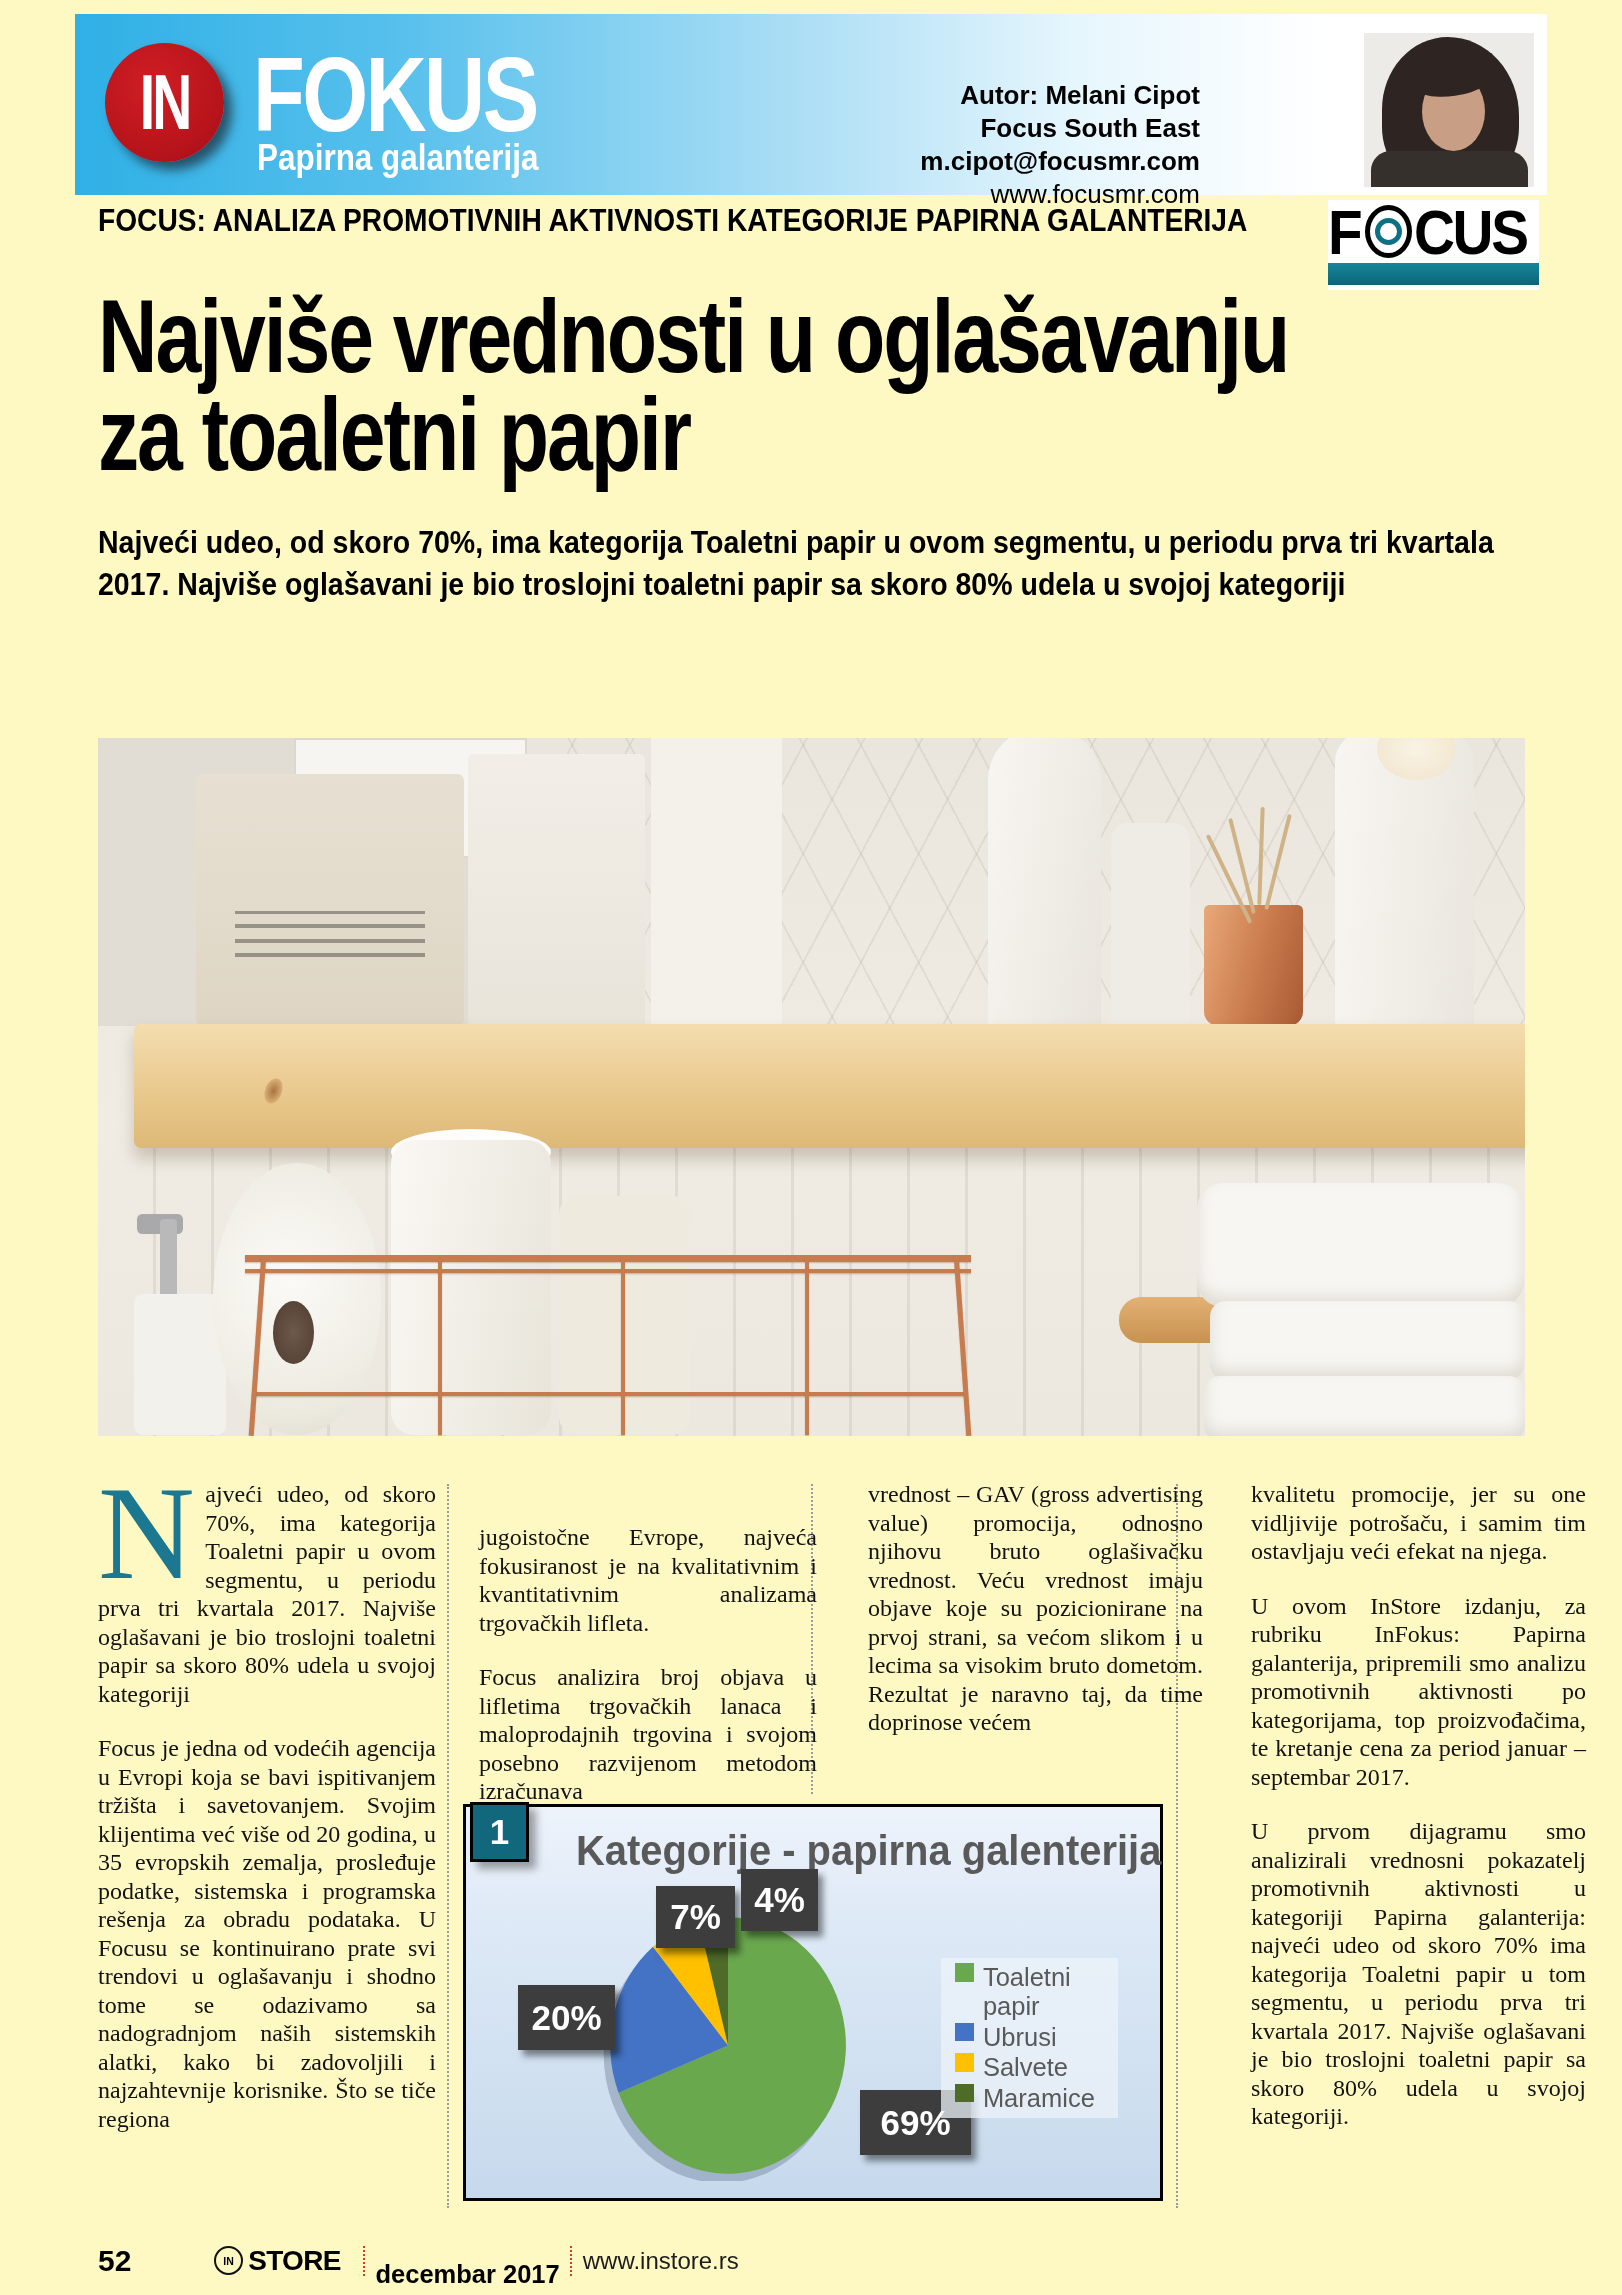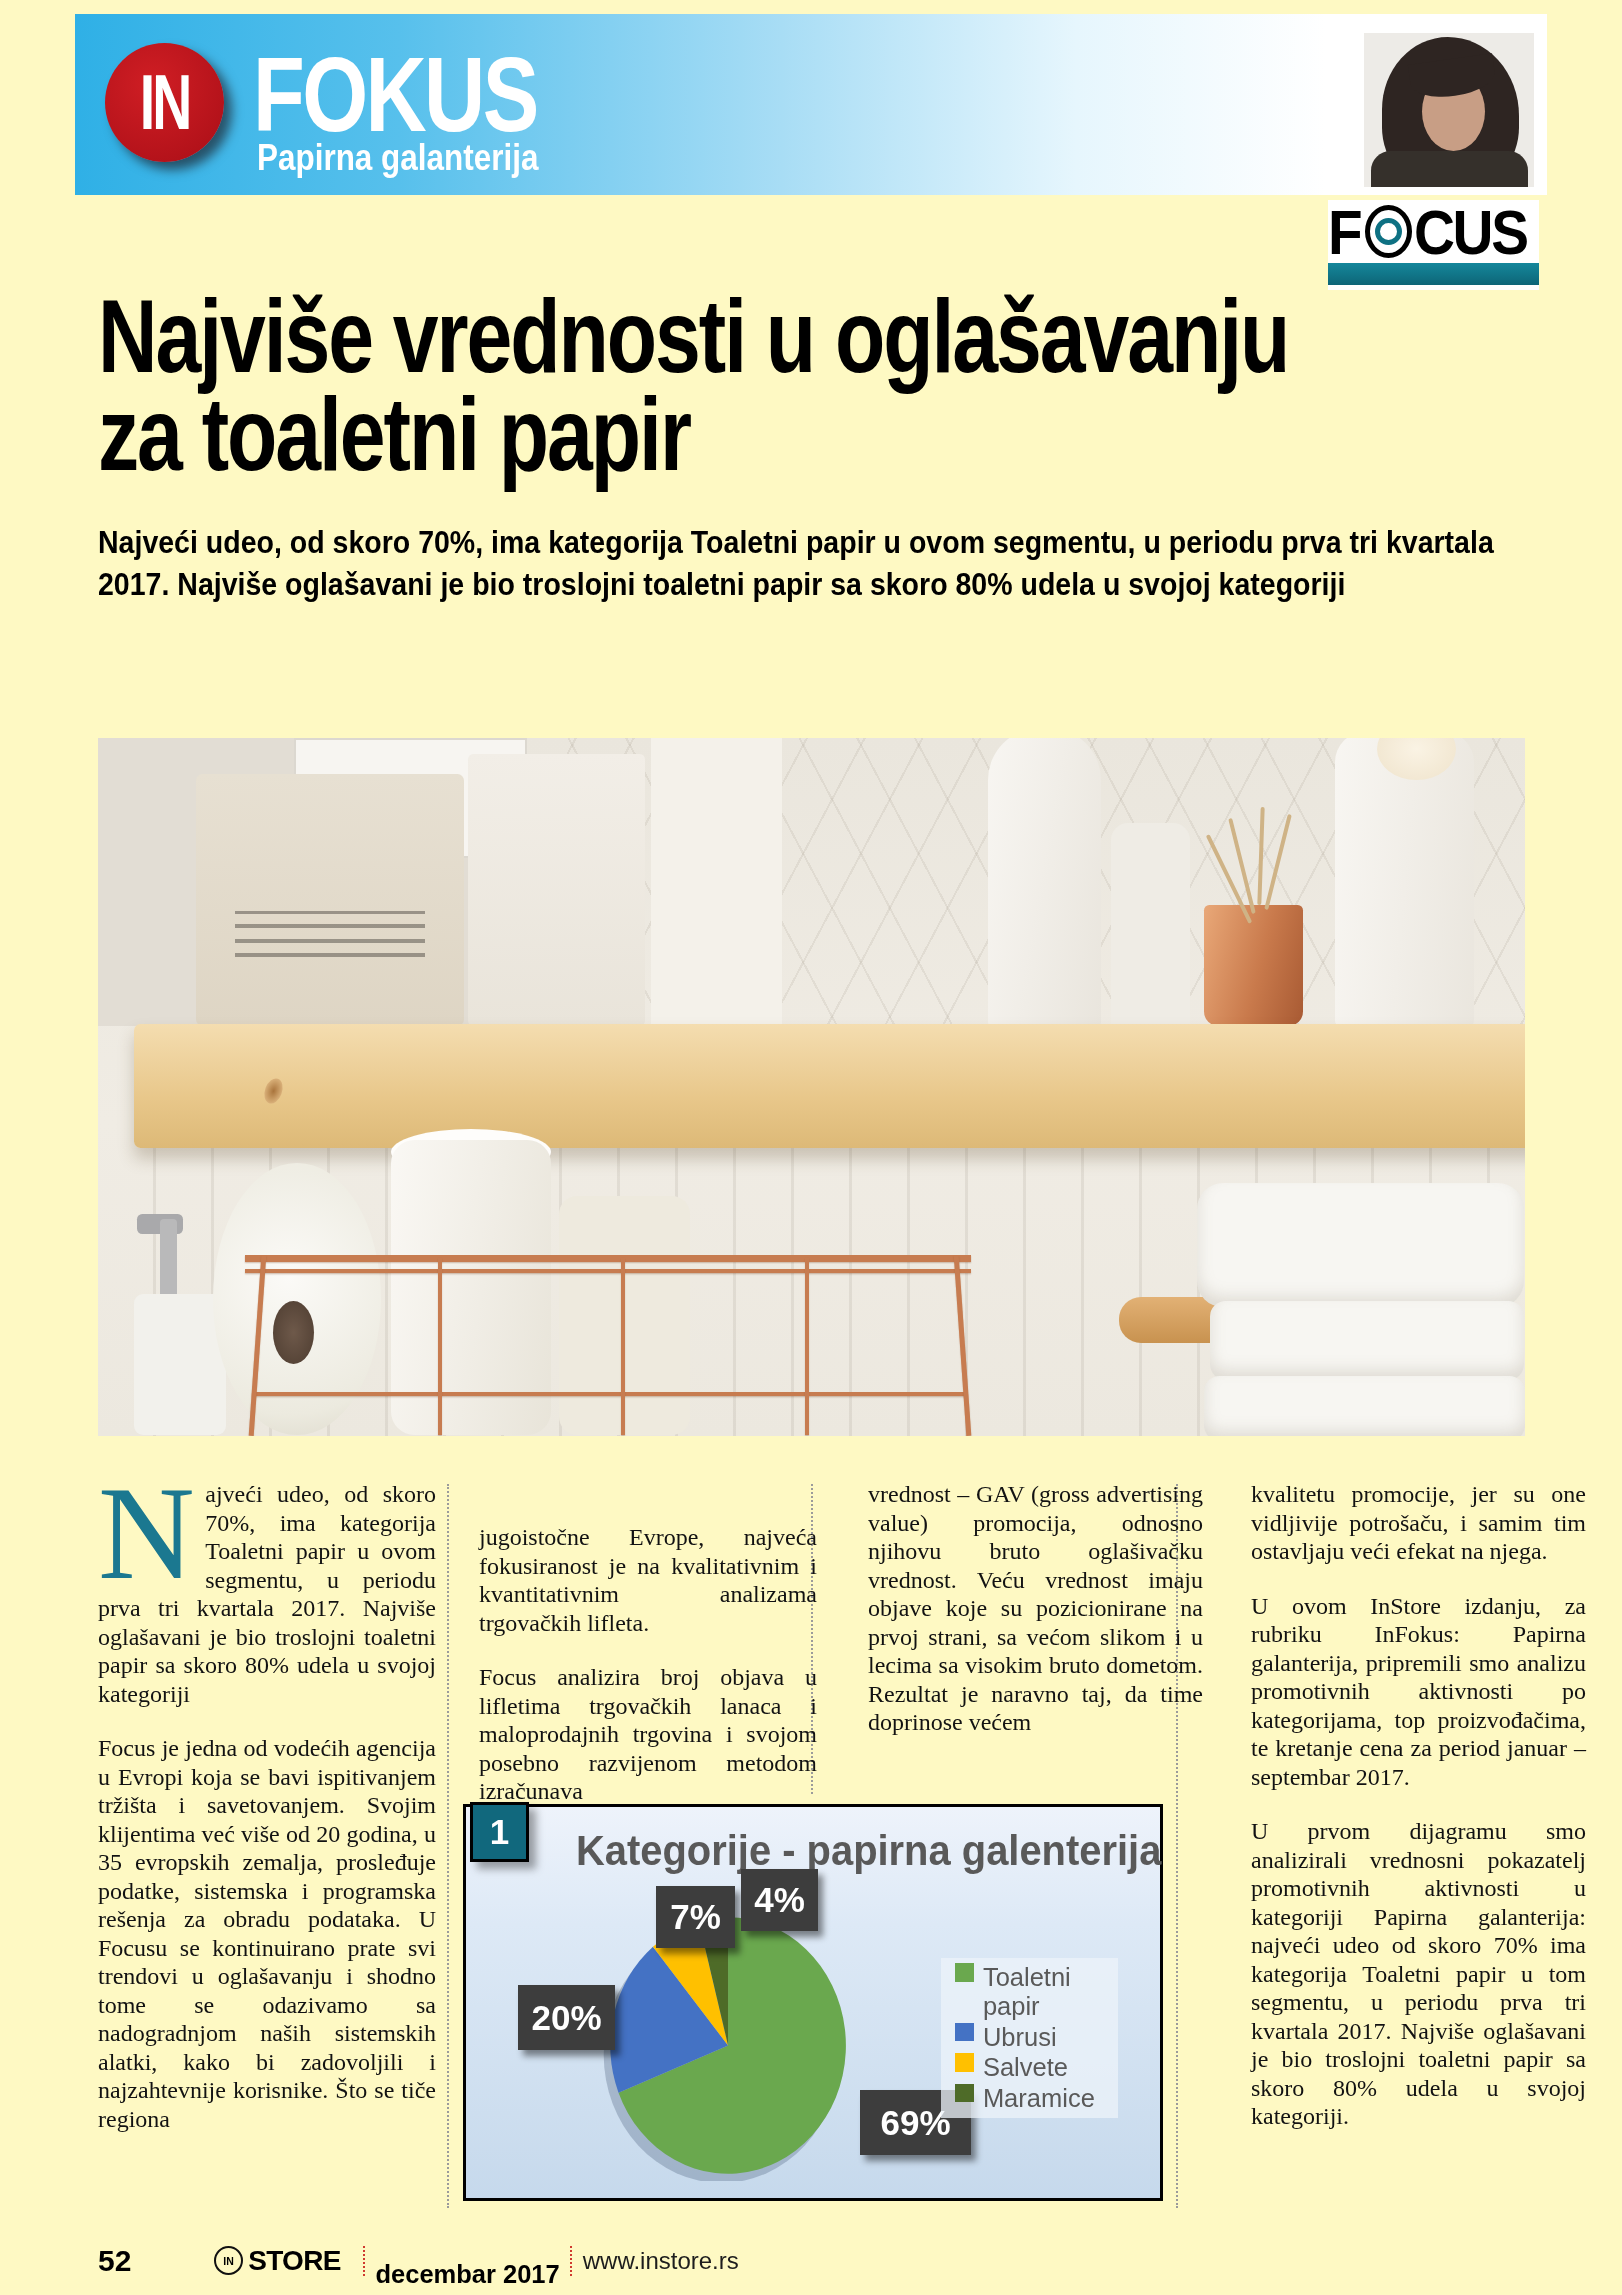--- a/index.html
+++ b/index.html
@@ -142,40 +142,49 @@
   <div class="band">
     <div class="in-oval">
       <span>IN</span>
     </div>
     <div class="fokus">
       <span class="condense">FOKUS</span>
     </div>
     <div class="fokus-sub">
       <span class="condense" style="transform:scaleX(0.85);">Papirna galanterija</span>
     </div>
+    <div class="author">
+      <div>Autor: Melani Cipot</div>
+      <div>Focus South East</div>
+      <div>m.cipot@focusmr.com</div>
+      <div class="plain">www.focusmr.com</div>
+    </div>
   </div>
 
   <div class="aphoto">
     <div class="hair"></div>
     <div class="face"></div>
     <div class="fringe"></div>
     <div class="body"></div>
   </div>
 
   <div class="flogo">
     <div class="row">
       <span class="ltr">F</span>
       <span class="o-outer">
           <span class="o-inner"></span>
         </span>
       <span class="ltr">CUS</span>
     </div>
     <div class="bandteal"></div>
   </div>
 
+  <div class="kicker">
+    <span class="condense" style="transform:scaleX(0.88);">FOCUS: ANALIZA PROMOTIVNIH AKTIVNOSTI KATEGORIJE PAPIRNA GALANTERIJA</span>
+  </div>
 
   <div class="title">
     <div><span class="condense">Najviše vrednosti u oglašavanju</span></div>
     <div><span class="condense">za toaletni papir</span></div>
   </div>
 
   <div class="intro">Najveći udeo, od skoro 70%, ima kategorija Toaletni papir u ovom segmentu, u periodu prva tri kvartala 2017. Najviše oglašavani je bio troslojni toaletni papir sa skoro 80% udela u svojoj kategoriji</div>
 
   <div class="photo">
     <div class="walltl"></div>

